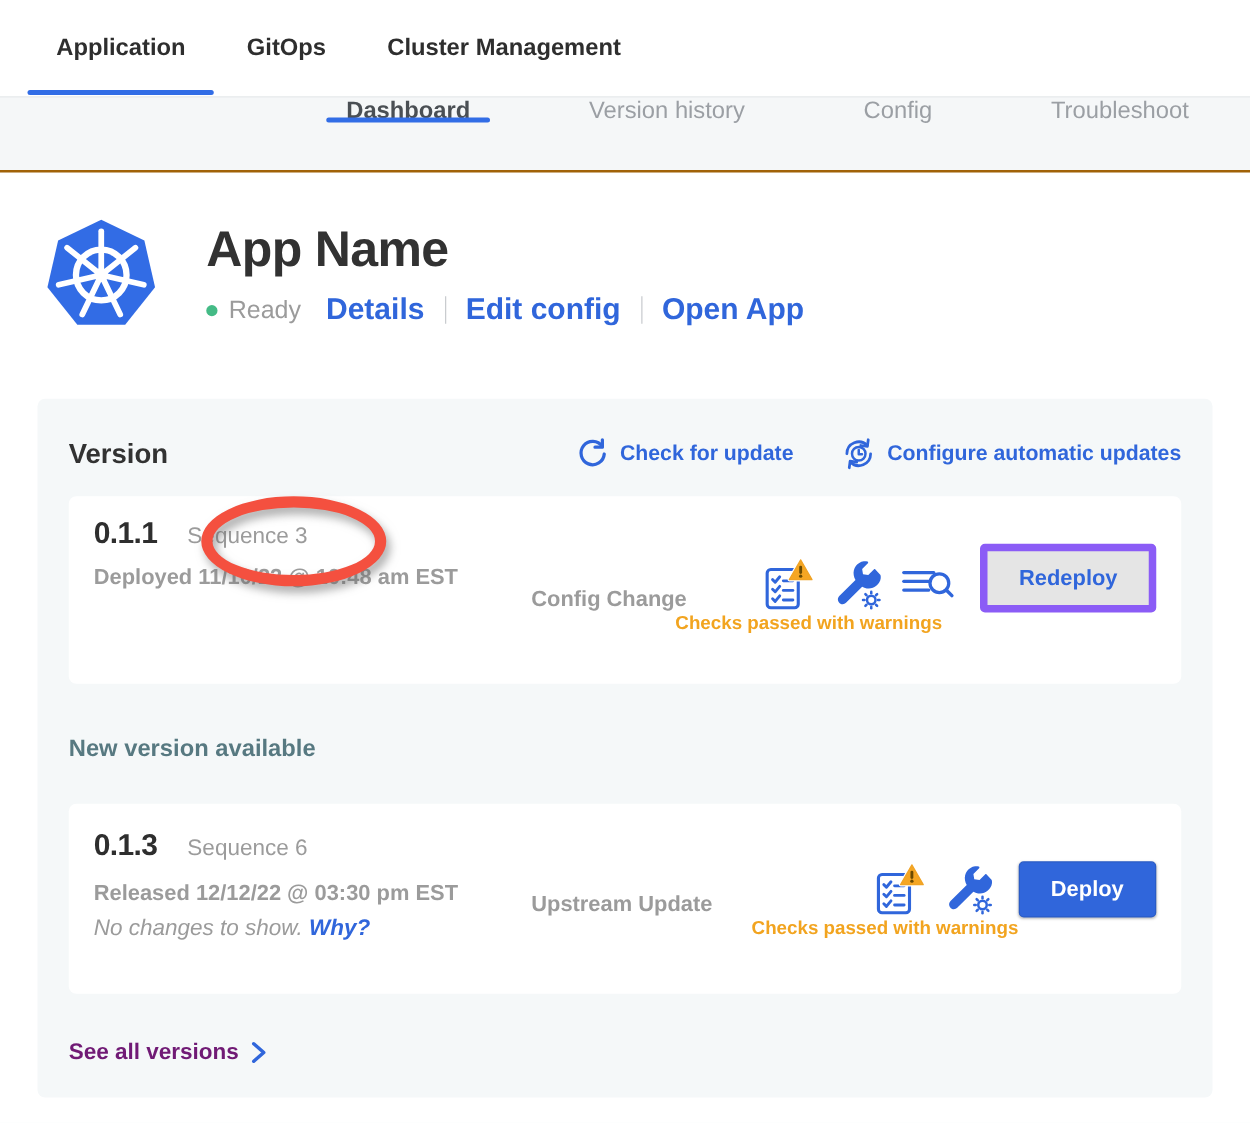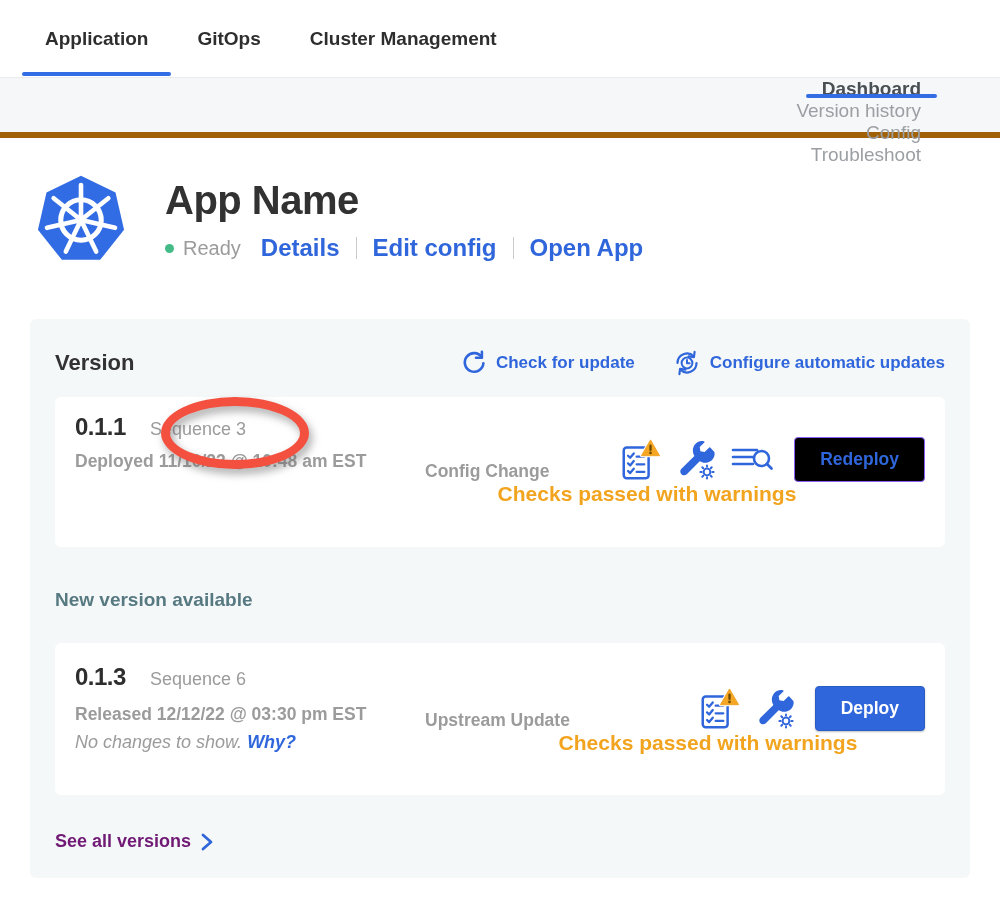--- a/index.html
+++ b/index.html
@@ -8,21 +8,21 @@
 
   
   .top-nav { height:77px; background:#fff; display:flex; align-items:stretch; padding-left:22px; }
   .tnav-item { position:relative; display:flex; align-items:center; padding:0 23px;
     font-size:19px; font-weight:600; color:#2e2e2e; cursor:pointer; margin-right:3px; }
   .tnav-item.active::after { content:""; position:absolute; left:0; right:0; bottom:1px;
     height:4px; background:#326DE6; border-radius:2px; }
 
   
   .sub-nav { height:61px; background:#F5F7F8; border-top:1px solid #E8EAEC;
-    border-bottom:6px solid #a16207; display:flex; align-items:flex-end; padding-left:261px;flex-direction:column; }
+    border-bottom:2px solid #a16207; display:flex; align-items:flex-start; padding-left:261px; }
   .snav-item { position:relative; display:flex; align-items:center; padding:0 16px;
     font-size:19px; font-weight:500; color:#9B9FA4; cursor:pointer; margin-right:63px; white-space:nowrap; }
   .snav-item.active { color:#4A4F54; font-weight:700; }
   .snav-item.active::after { content:""; position:absolute; left:0; right:0; bottom:2px;
     height:4px; background:#326DE6; border-radius:2px; }
 
   
   .app-header { display:flex; padding:34px 0 0 35px; }
   .k8s-logo { width:92px; height:96px; flex:0 0 auto; }
   .app-header-text { margin-left:38px; padding-top:4px; }
@@ -59,24 +59,24 @@
   .vc-nochanges { margin-top:7px; font-size:18px; font-weight:400; color:#9B9B9B;font-style:italic; }
   .why-link { color:#3066DB; font-weight:700; cursor:pointer; }
 
   .vc-right { flex:1; display:flex; flex-direction:column; justify-content:center; }
   .vc-main-row { display:flex; align-items:flex-end; }
   .source-label { font-size:17.5px; font-weight:700; color:#9B9B9B; white-space:nowrap; }
   .icons-group { margin-left:auto; display:flex; align-items:center; gap:14px; }
   .icon-btn { cursor:pointer; display:block; }
   .btn { font-family:inherit; font-size:17.5px; font-weight:700; border-radius:4px;
     padding:11px 25px; cursor:pointer; margin-left:20px; white-space:nowrap; }
-  .btn-outline { background:#000000; color:#3066DB; border:1px solid #8b5cf6; }
+  .btn-outline { background:#e5e5e5; color:#3066DB; border:6px solid #8b5cf6; }
   .btn-solid { background:#3066DB; color:#fff; border:1px solid #2a5cc6;
     box-shadow:0 1px 2px rgba(0,0,0,0.25); }
-  .vc-checks { text-align:center; font-size:21px; font-weight:700; color:#F2A41F; }
+  .vc-checks { text-align:center; font-size:15px; font-weight:700; color:#F2A41F; }
   .checks-left-bias { padding-right:56px; }
   .checks-right-bias { padding-left:66px; }
 
   .new-version-heading { margin-top:42px; font-size:19px; font-weight:700; color:#577981; }
 
   .see-all-row { margin-top:36px; display:flex; align-items:center; gap:9px;
     font-size:18px; font-weight:700; color:#701a75; cursor:pointer; }
 </style>
 </head>
 <body>

